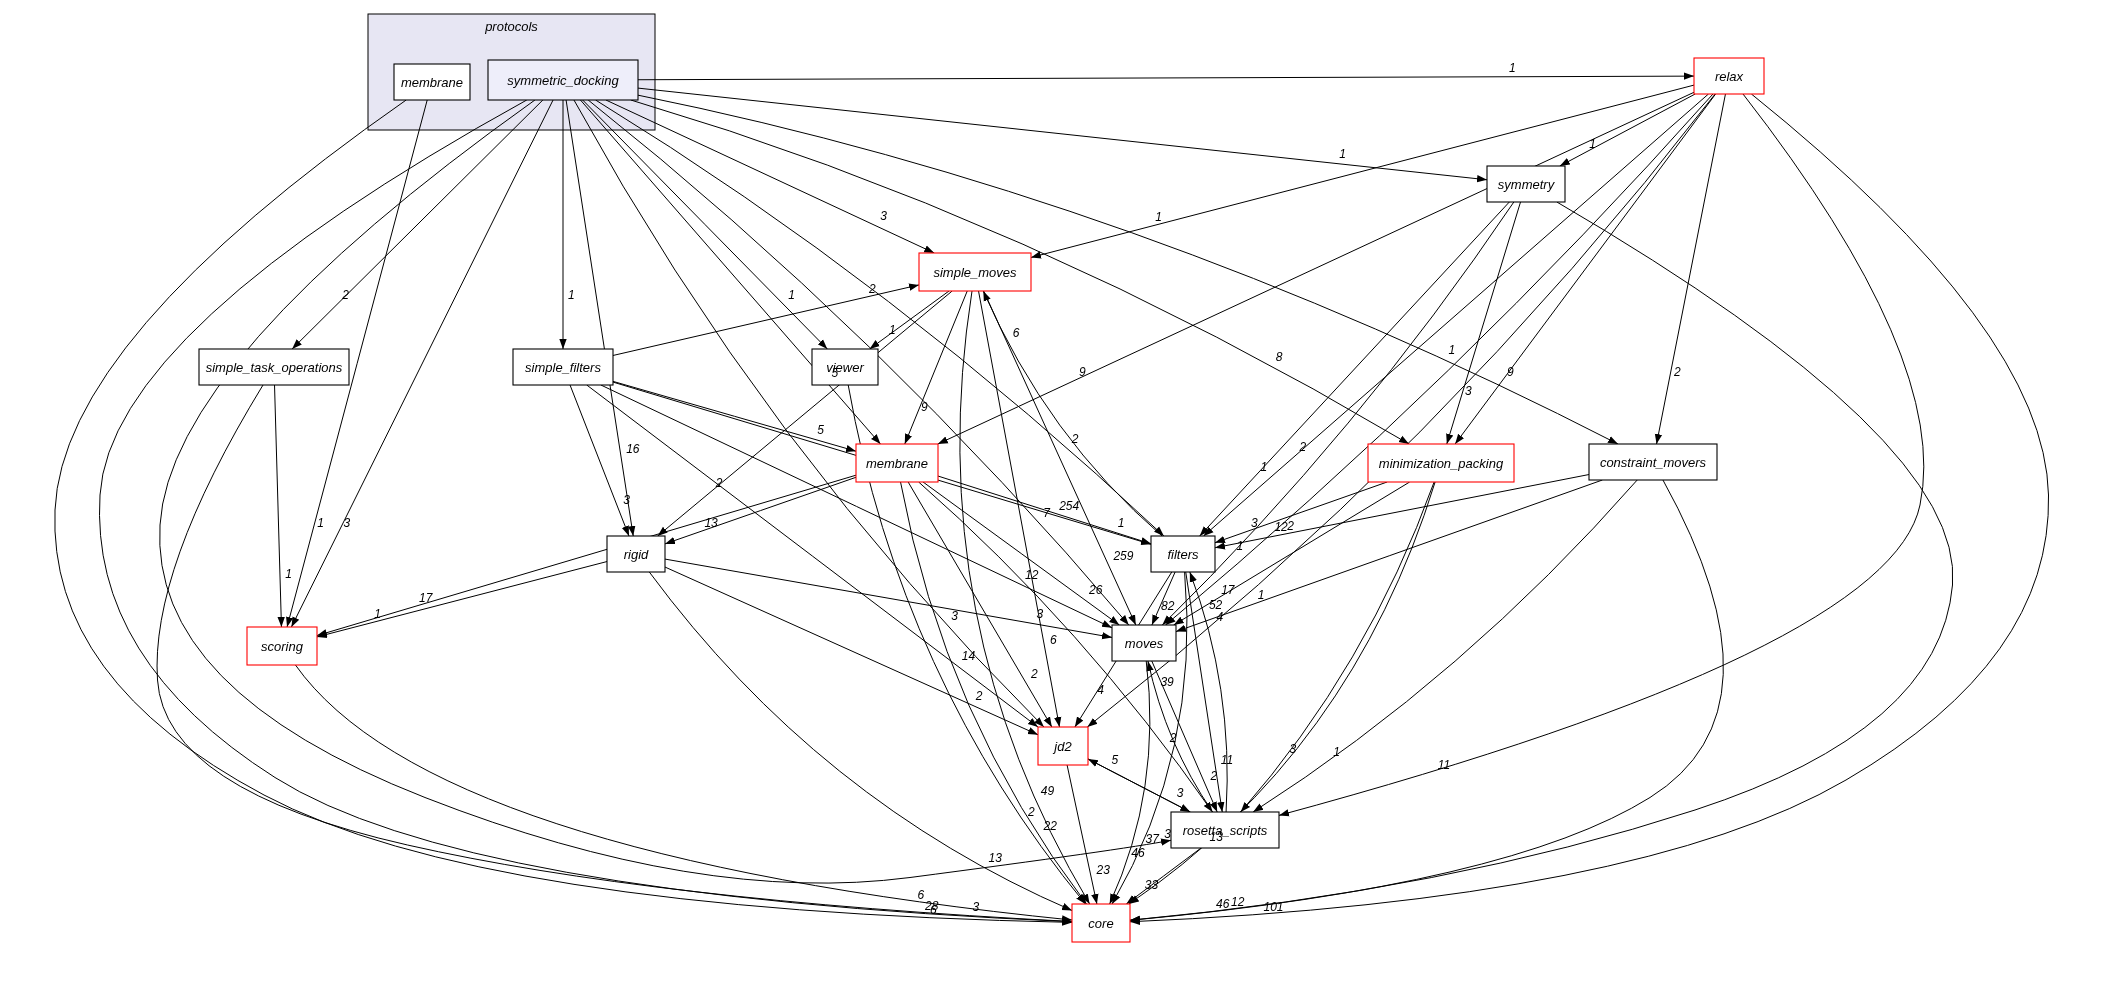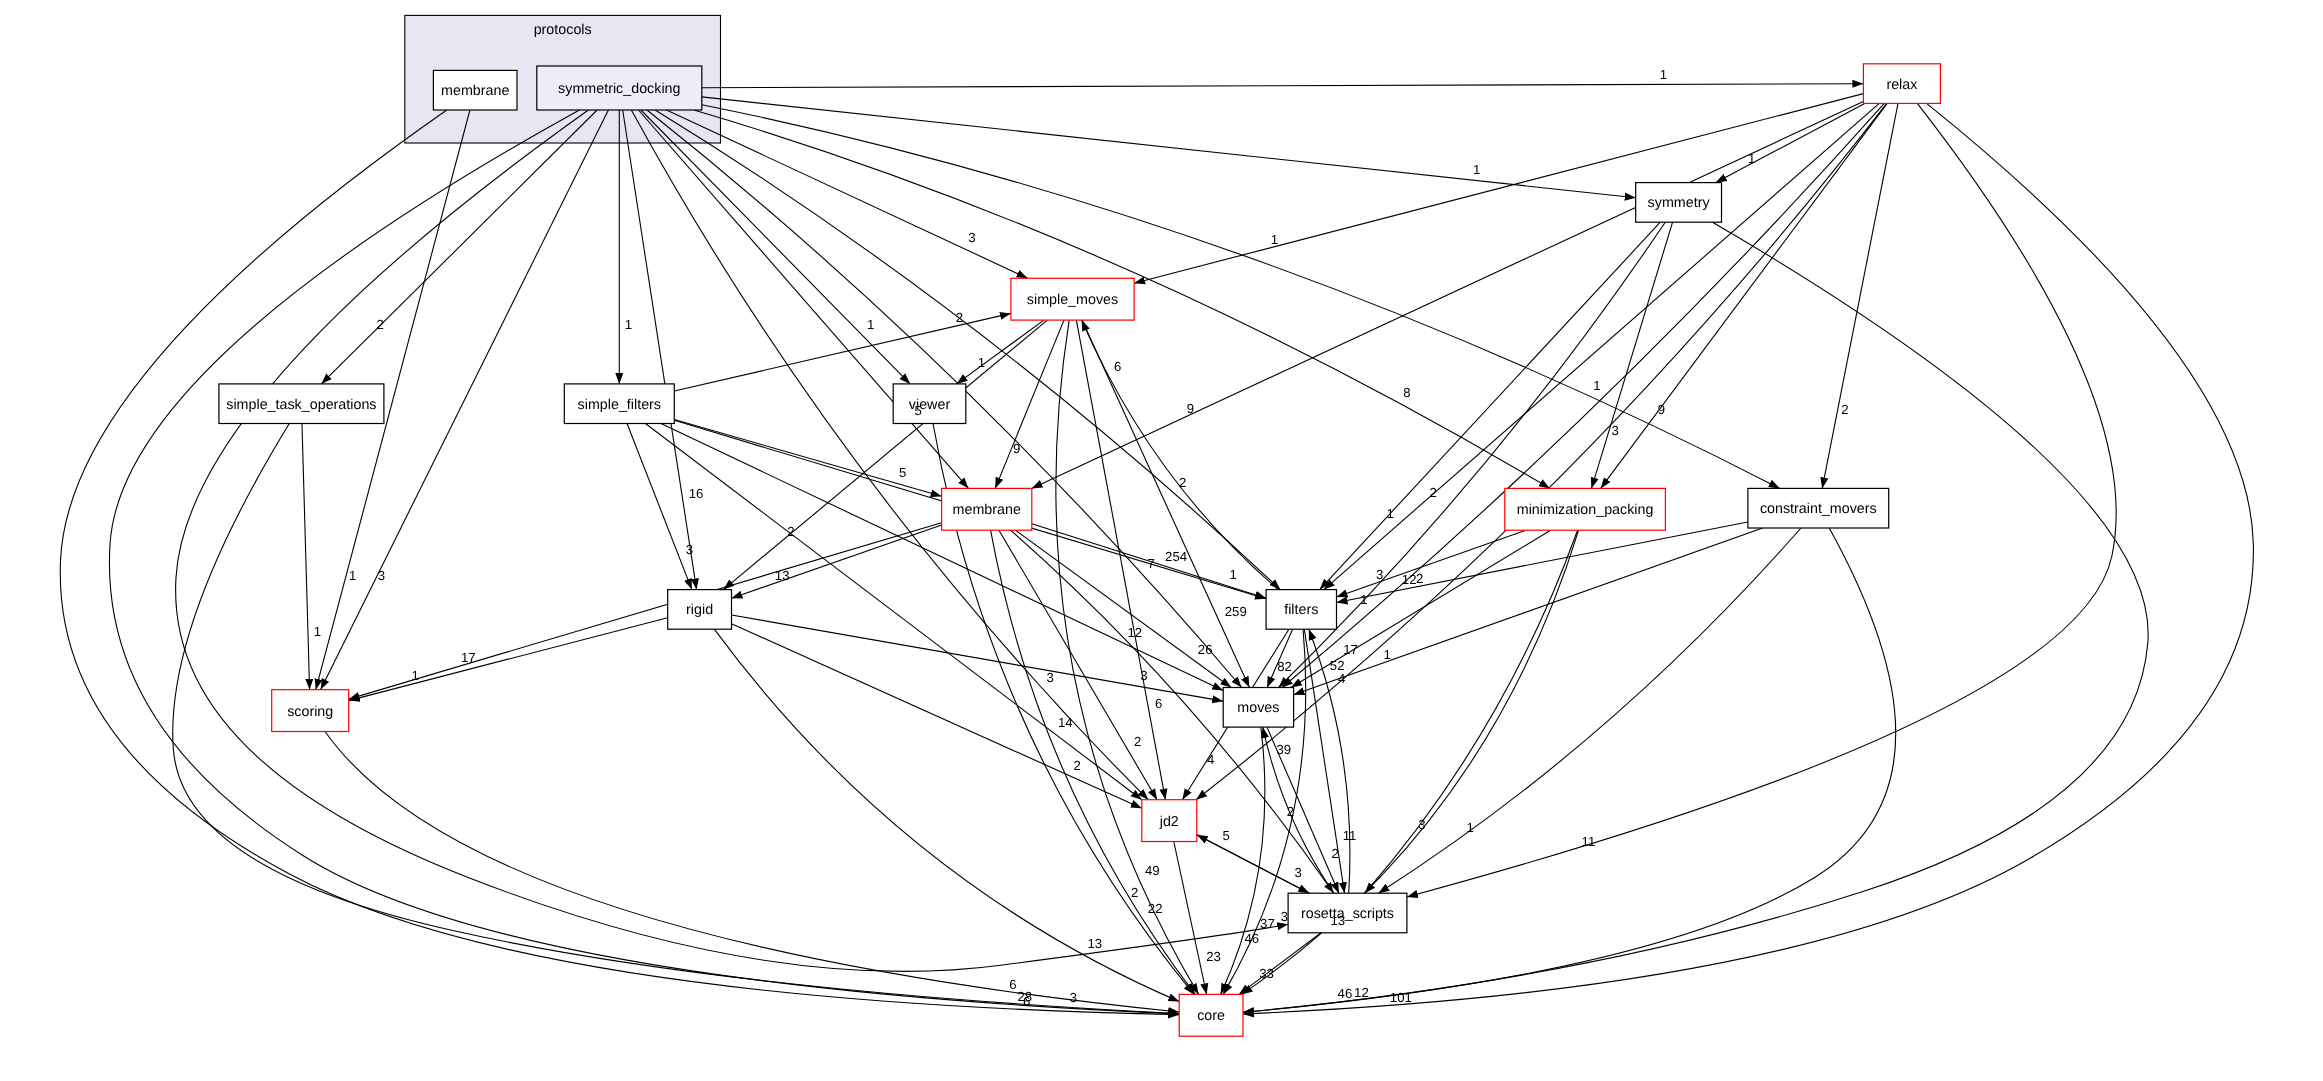--- a/index.html
+++ b/index.html
@@ -6,20 +6,21 @@
     margin: 0;
     padding: 0;
     background: #ffffff;
     font-family: "Liberation Sans", "DejaVu Sans", sans-serif;
   }
   #graph-wrap {
     width: 2112px;
     height: 983px;
     position: relative;
     background: #ffffff;
+    font-style: italic;
   }
   svg { display: block; }
   .node-label { font-size: 13px; fill: #000; }
   .cluster-label { font-size: 13px; fill: #000; }
   .edge-label { font-size: 12px; fill: #000; }
 </style>
 </head>
 <body>
 
 <div id="graph-wrap">

